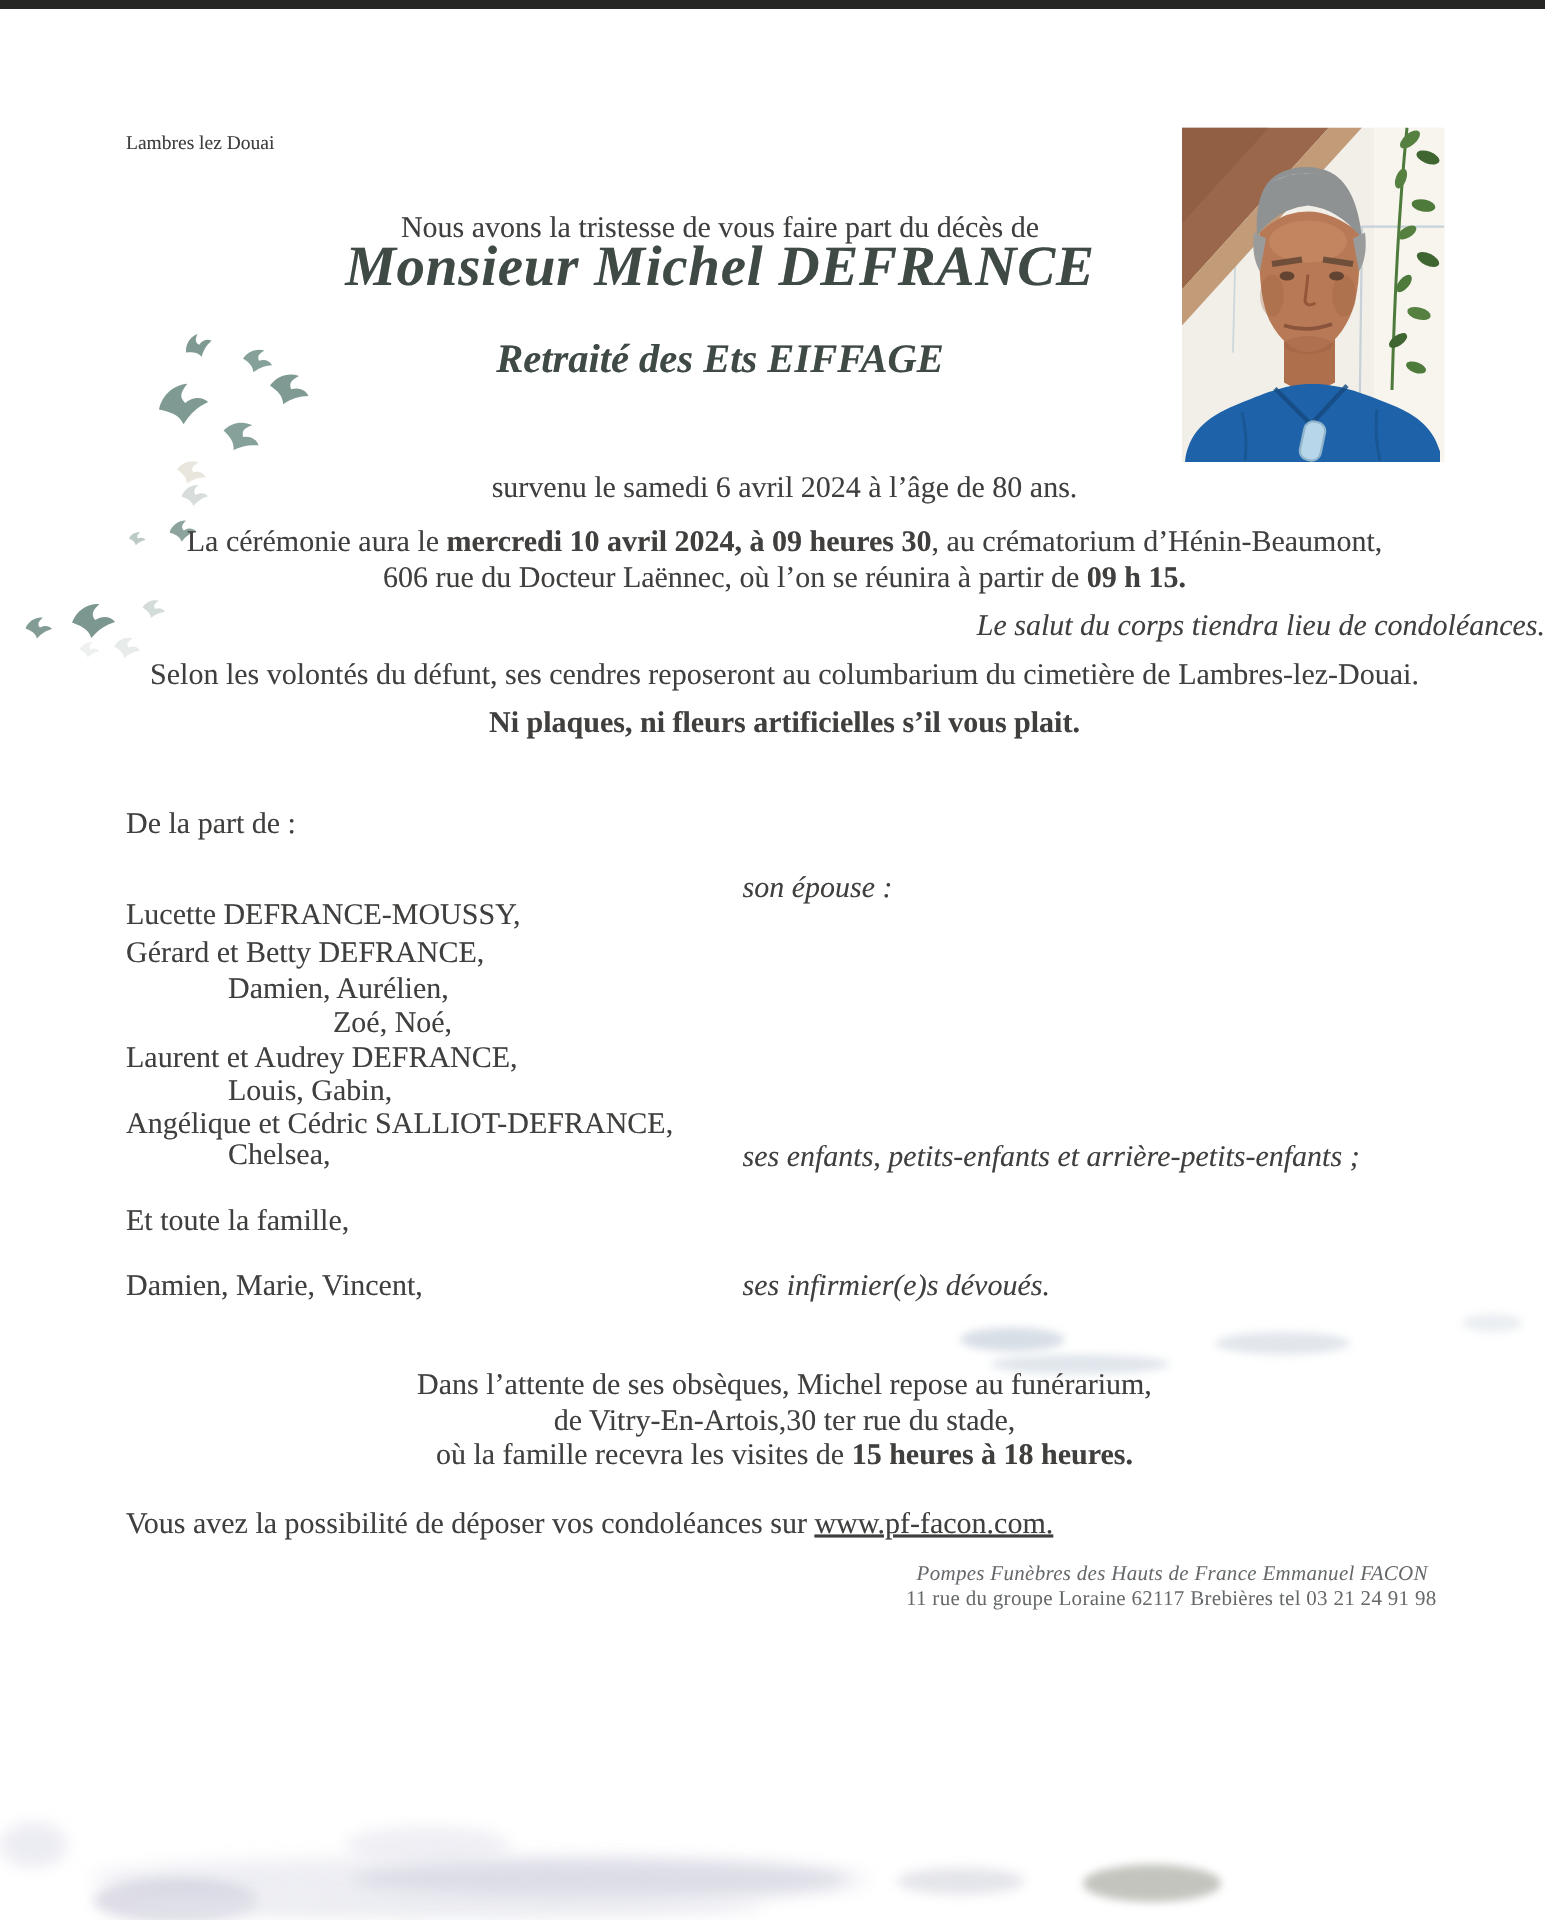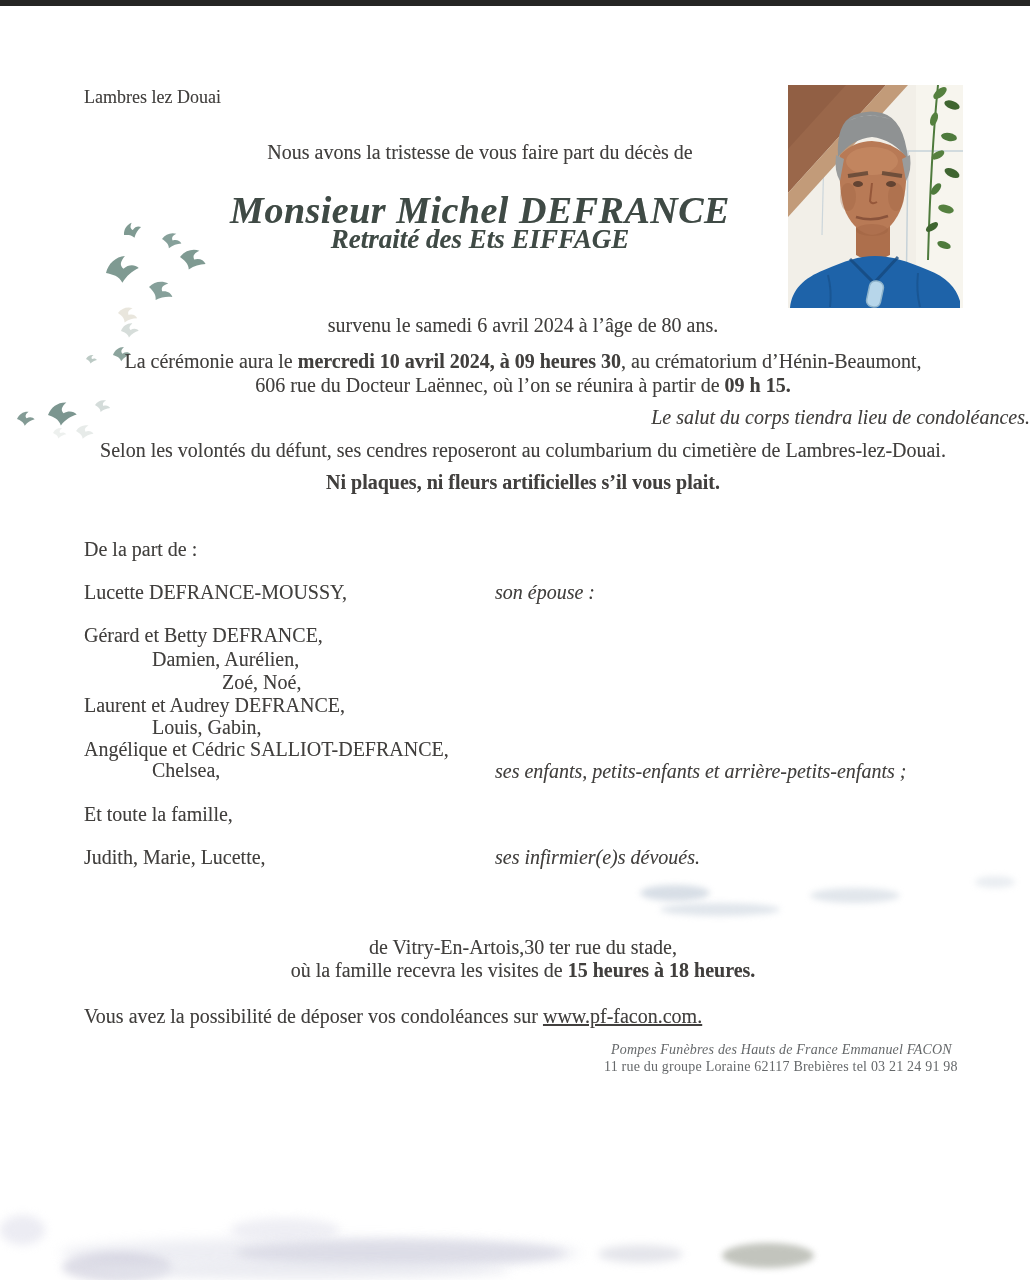--- a/index.html
+++ b/index.html
@@ -21,25 +21,25 @@
   .birds{position:absolute;left:0;top:205px;width:240px;height:245px;}
   .blob{position:absolute;border-radius:50%;pointer-events:none;}
 </style>
 </head>
 <body>
 
 <div class="doc">
 
   <div class="topstrip"></div>
 
-  <div class="line" style="left:84px;top:87px;font-size:18px;">Lambres lez Douai</div>
+  <div class="line" style="left:84px;top:87px;font-size:13px;">Lambres lez Douai</div>
 
   <div class="cline c1" style="top:141px;">Nous avons la tristesse de vous faire part du décès de</div>
 
-  <div class="cline c1 title" style="top:188px;">Monsieur Michel DEFRANCE</div>
+  <div class="cline c1 title" style="top:156px;">Monsieur Michel DEFRANCE</div>
 
   <div class="cline c1 subtitle" style="top:224px;text-align:center;">Retraité des Ets EIFFAGE</div>
 
   <svg class="photo" viewBox="0 0 175 223">
     <rect x="0" y="0" width="175" height="223" fill="#f2efe8"></rect>
     <rect x="128" y="0" width="47" height="223" fill="#f7f5ee"></rect>
     <path d="M0,66 L175,66" stroke="#c6d2d8" stroke-width="1.5" fill="none"></path>
     <path d="M120,66 L118,223" stroke="#c6d2d8" stroke-width="1.5" fill="none"></path>
     <path d="M36,66 L34,150" stroke="#ccd6db" stroke-width="1.2" fill="none"></path>
     <polygon points="0,0 98,0 0,108" fill="#9a674a"></polygon>
@@ -111,40 +111,41 @@
   <div class="cline c2" style="top:374px;"><span>606 rue du Docteur Laënnec, où l’on se réunira à partir de </span><span class="bd">09 h 15.</span></div>
 
   <div class="cline c2 it" style="top:406px;">Le salut du corps tiendra lieu de condoléances.</div>
 
   <div class="cline c2" style="top:439px;">Selon les volontés du défunt, ses cendres reposeront au columbarium du cimetière de Lambres-lez-Douai.</div>
 
   <div class="cline c2 bd" style="top:471px;">Ni plaques, ni fleurs artificielles s’il vous plait.</div>
 
   <div class="line" style="left:84px;top:538px;">De la part de :</div>
 
-  <div class="line" style="left:84px;top:581px;">Lucette DEFRANCE-MOUSSY,</div>
+  <div class="line" style="left:84px;top:599px;">Lucette DEFRANCE-MOUSSY,</div>
   <div class="line" style="left:84px;top:624px;">Gérard et Betty DEFRANCE,</div>
   <div class="line" style="left:152px;top:648px;">Damien, Aurélien,</div>
   <div class="line" style="left:222px;top:671px;">Zoé, Noé,</div>
   <div class="line" style="left:84px;top:694px;">Laurent et Audrey DEFRANCE,</div>
   <div class="line" style="left:152px;top:716px;">Louis, Gabin,</div>
   <div class="line" style="left:84px;top:738px;">Angélique et Cédric SALLIOT-DEFRANCE,</div>
   <div class="line" style="left:152px;top:759px;">Chelsea,</div>
   <div class="line" style="left:84px;top:803px;">Et toute la famille,</div>
-  <div class="line" style="left:84px;top:846px;">Judith, Marie, Lucette,</div>
+  <div class="line" style="left:84px;top:846px;">Damien, Marie, Vincent,</div>
 
   <div class="line it" style="left:495px;top:581px;">son épouse :</div>
   <div class="line it" style="left:495px;top:760px;">ses enfants, petits-enfants et arrière-petits-enfants ;</div>
   <div class="line it" style="left:495px;top:846px;">ses infirmier(e)s dévoués.</div>
 
   <div class="blob" style="left:640px;top:885px;width:70px;height:16px;background:#c3cdd9;filter:blur(3px);opacity:.65;"></div>
   <div class="blob" style="left:660px;top:903px;width:120px;height:13px;background:#ccd5df;filter:blur(3px);opacity:.6;"></div>
   <div class="blob" style="left:810px;top:888px;width:90px;height:15px;background:#c9d2dc;filter:blur(3px);opacity:.55;"></div>
   <div class="blob" style="left:975px;top:876px;width:40px;height:12px;background:#d5dce4;filter:blur(3px);opacity:.5;"></div>
 
+  <div class="cline c2" style="top:912px;">Dans l’attente de ses obsèques, Michel repose au funérarium,</div>
   <div class="cline c2" style="top:936px;">de Vitry-En-Artois,30 ter rue du stade,</div>
   <div class="cline c2" style="top:959px;"><span>où la famille recevra les visites de </span><span class="bd">15 heures à 18 heures.</span></div>
 
   <div class="line" style="left:84px;top:1005px;"><span>Vous avez la possibilité de déposer vos condoléances sur </span><span class="url">www.pf-facon.com.</span></div>
 
   <div class="line foot" style="left:611px;top:1042px;font-style:italic;">Pompes Funèbres des Hauts de France Emmanuel FACON</div>
   <div class="line foot" style="left:604px;top:1059px;">11 rue du groupe Loraine 62117 Brebières tel 03 21 24 91 98</div>
 
   <div class="blob" style="left:0px;top:1215px;width:45px;height:30px;background:#e4e4ee;filter:blur(5px);opacity:.7;"></div>
   <div class="blob" style="left:60px;top:1238px;width:520px;height:30px;background:#dfe0ea;filter:blur(6px);opacity:.55;"></div>

